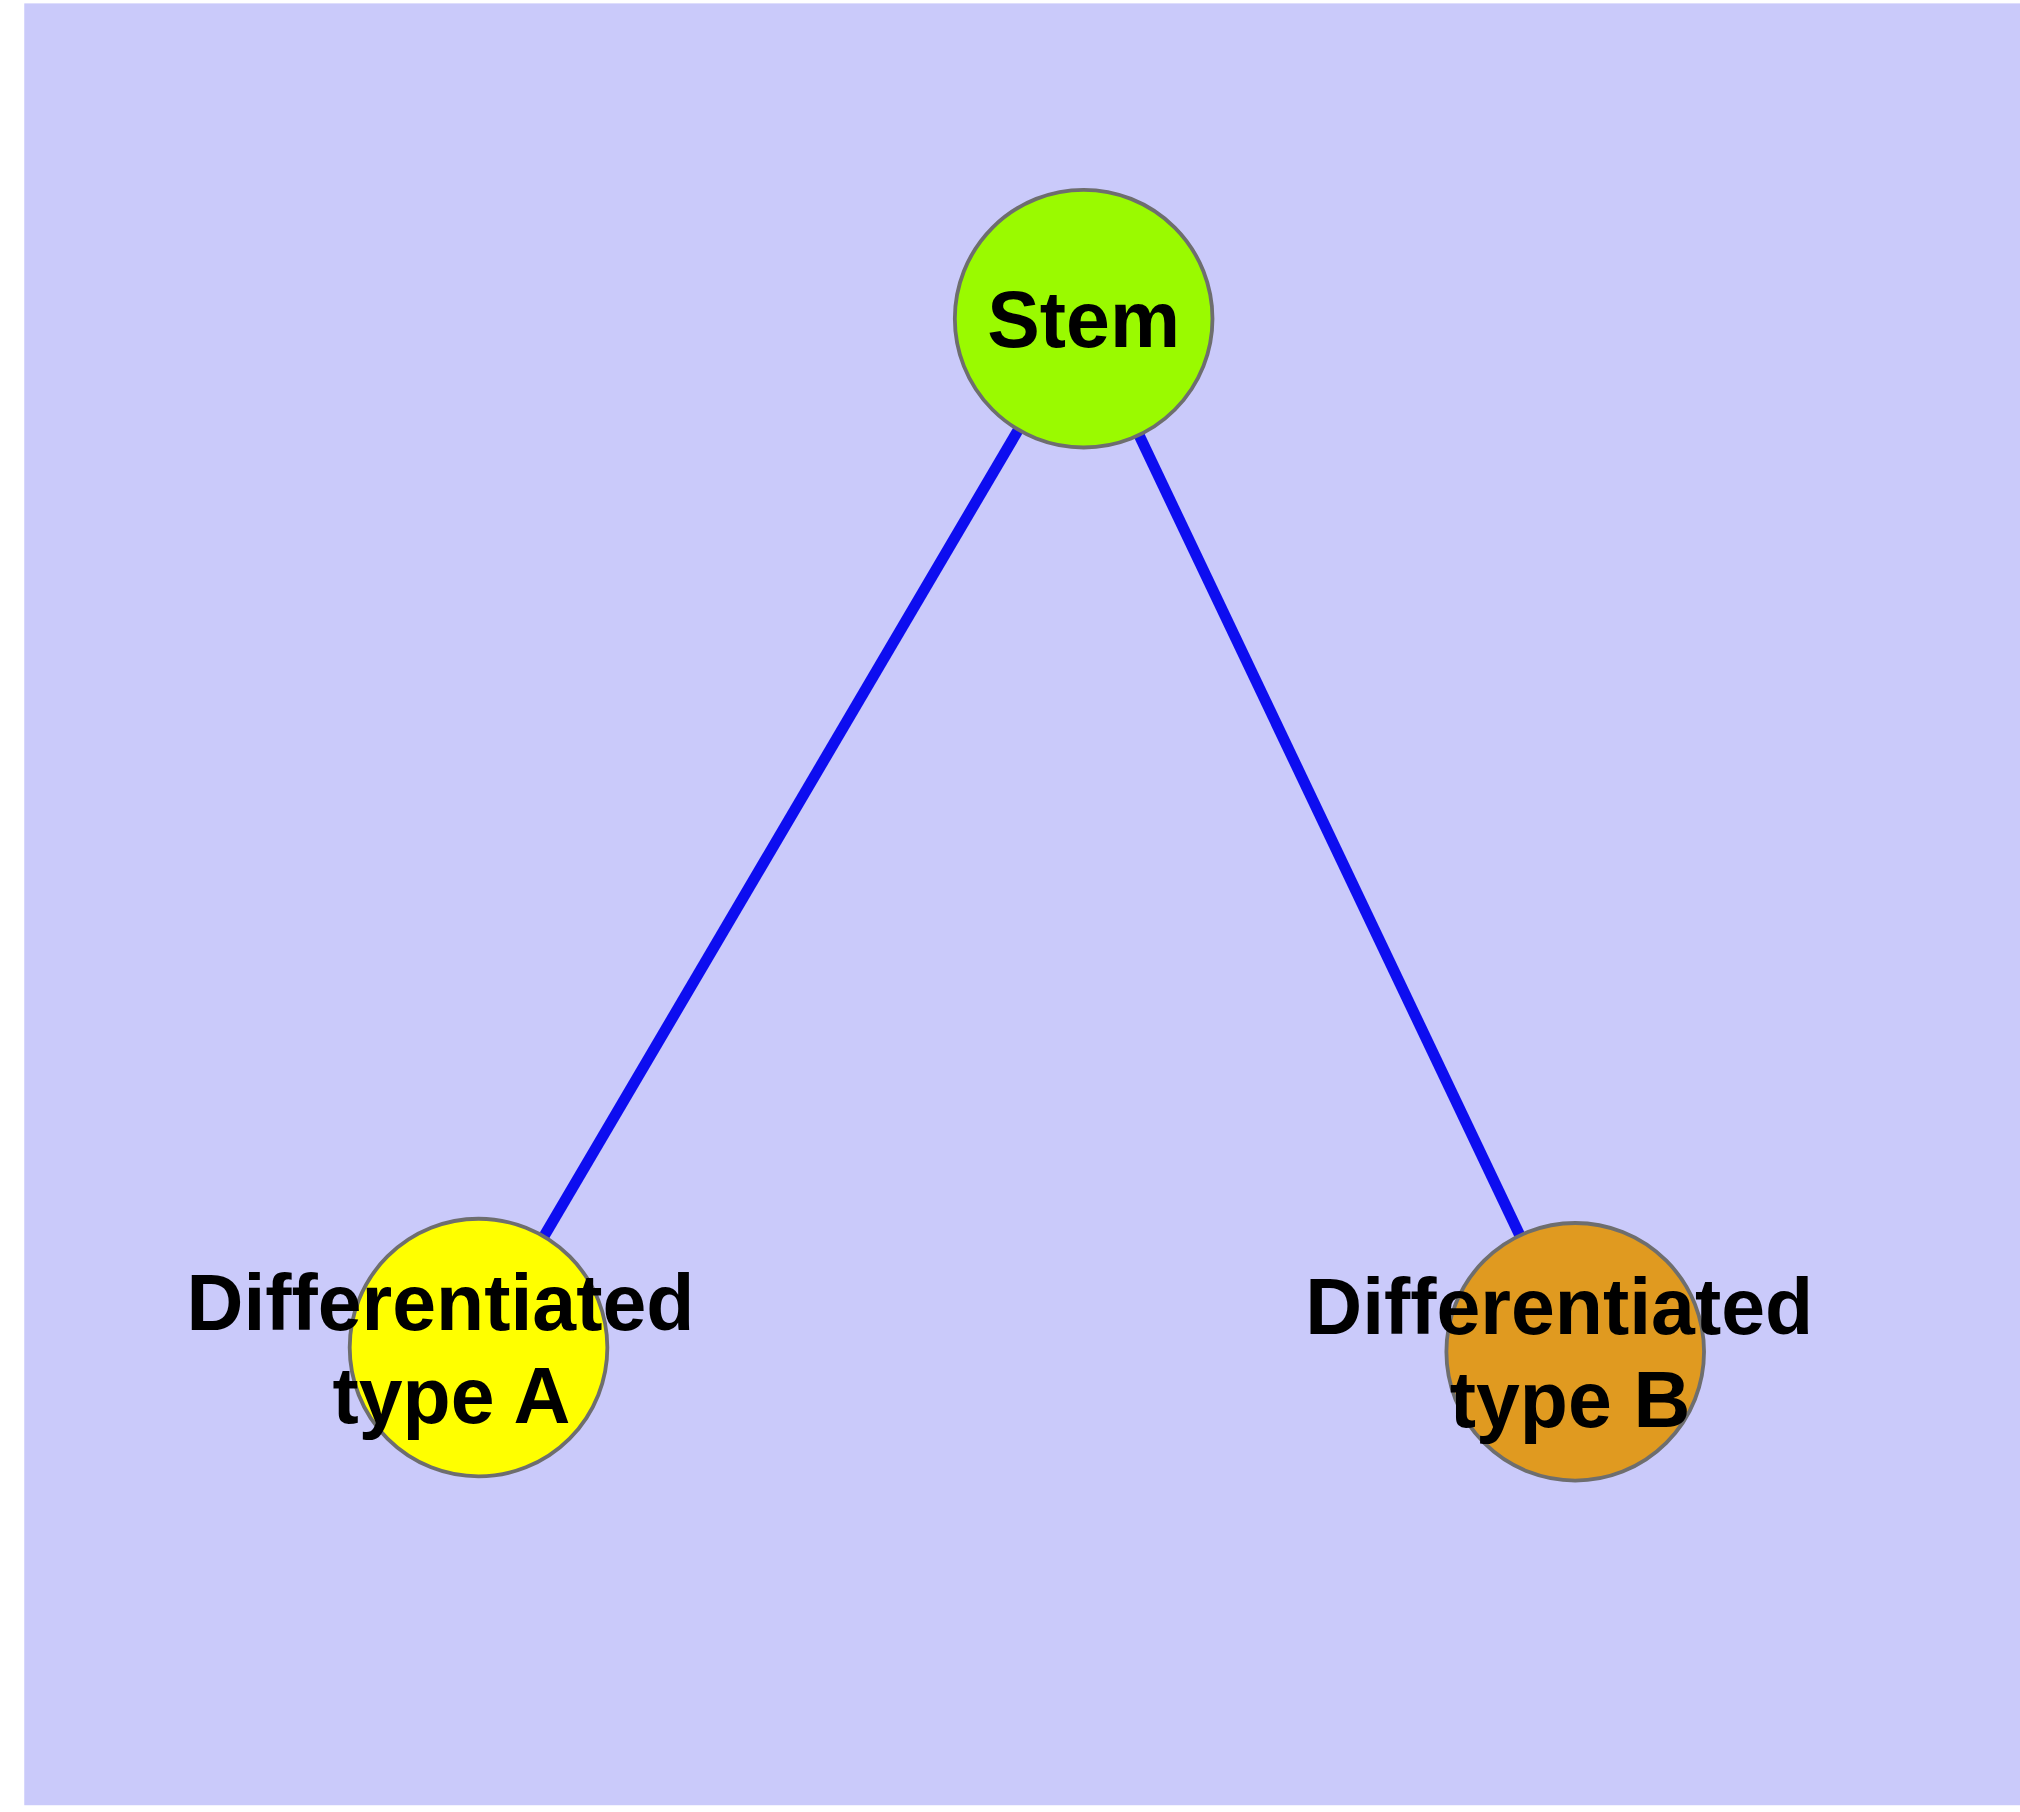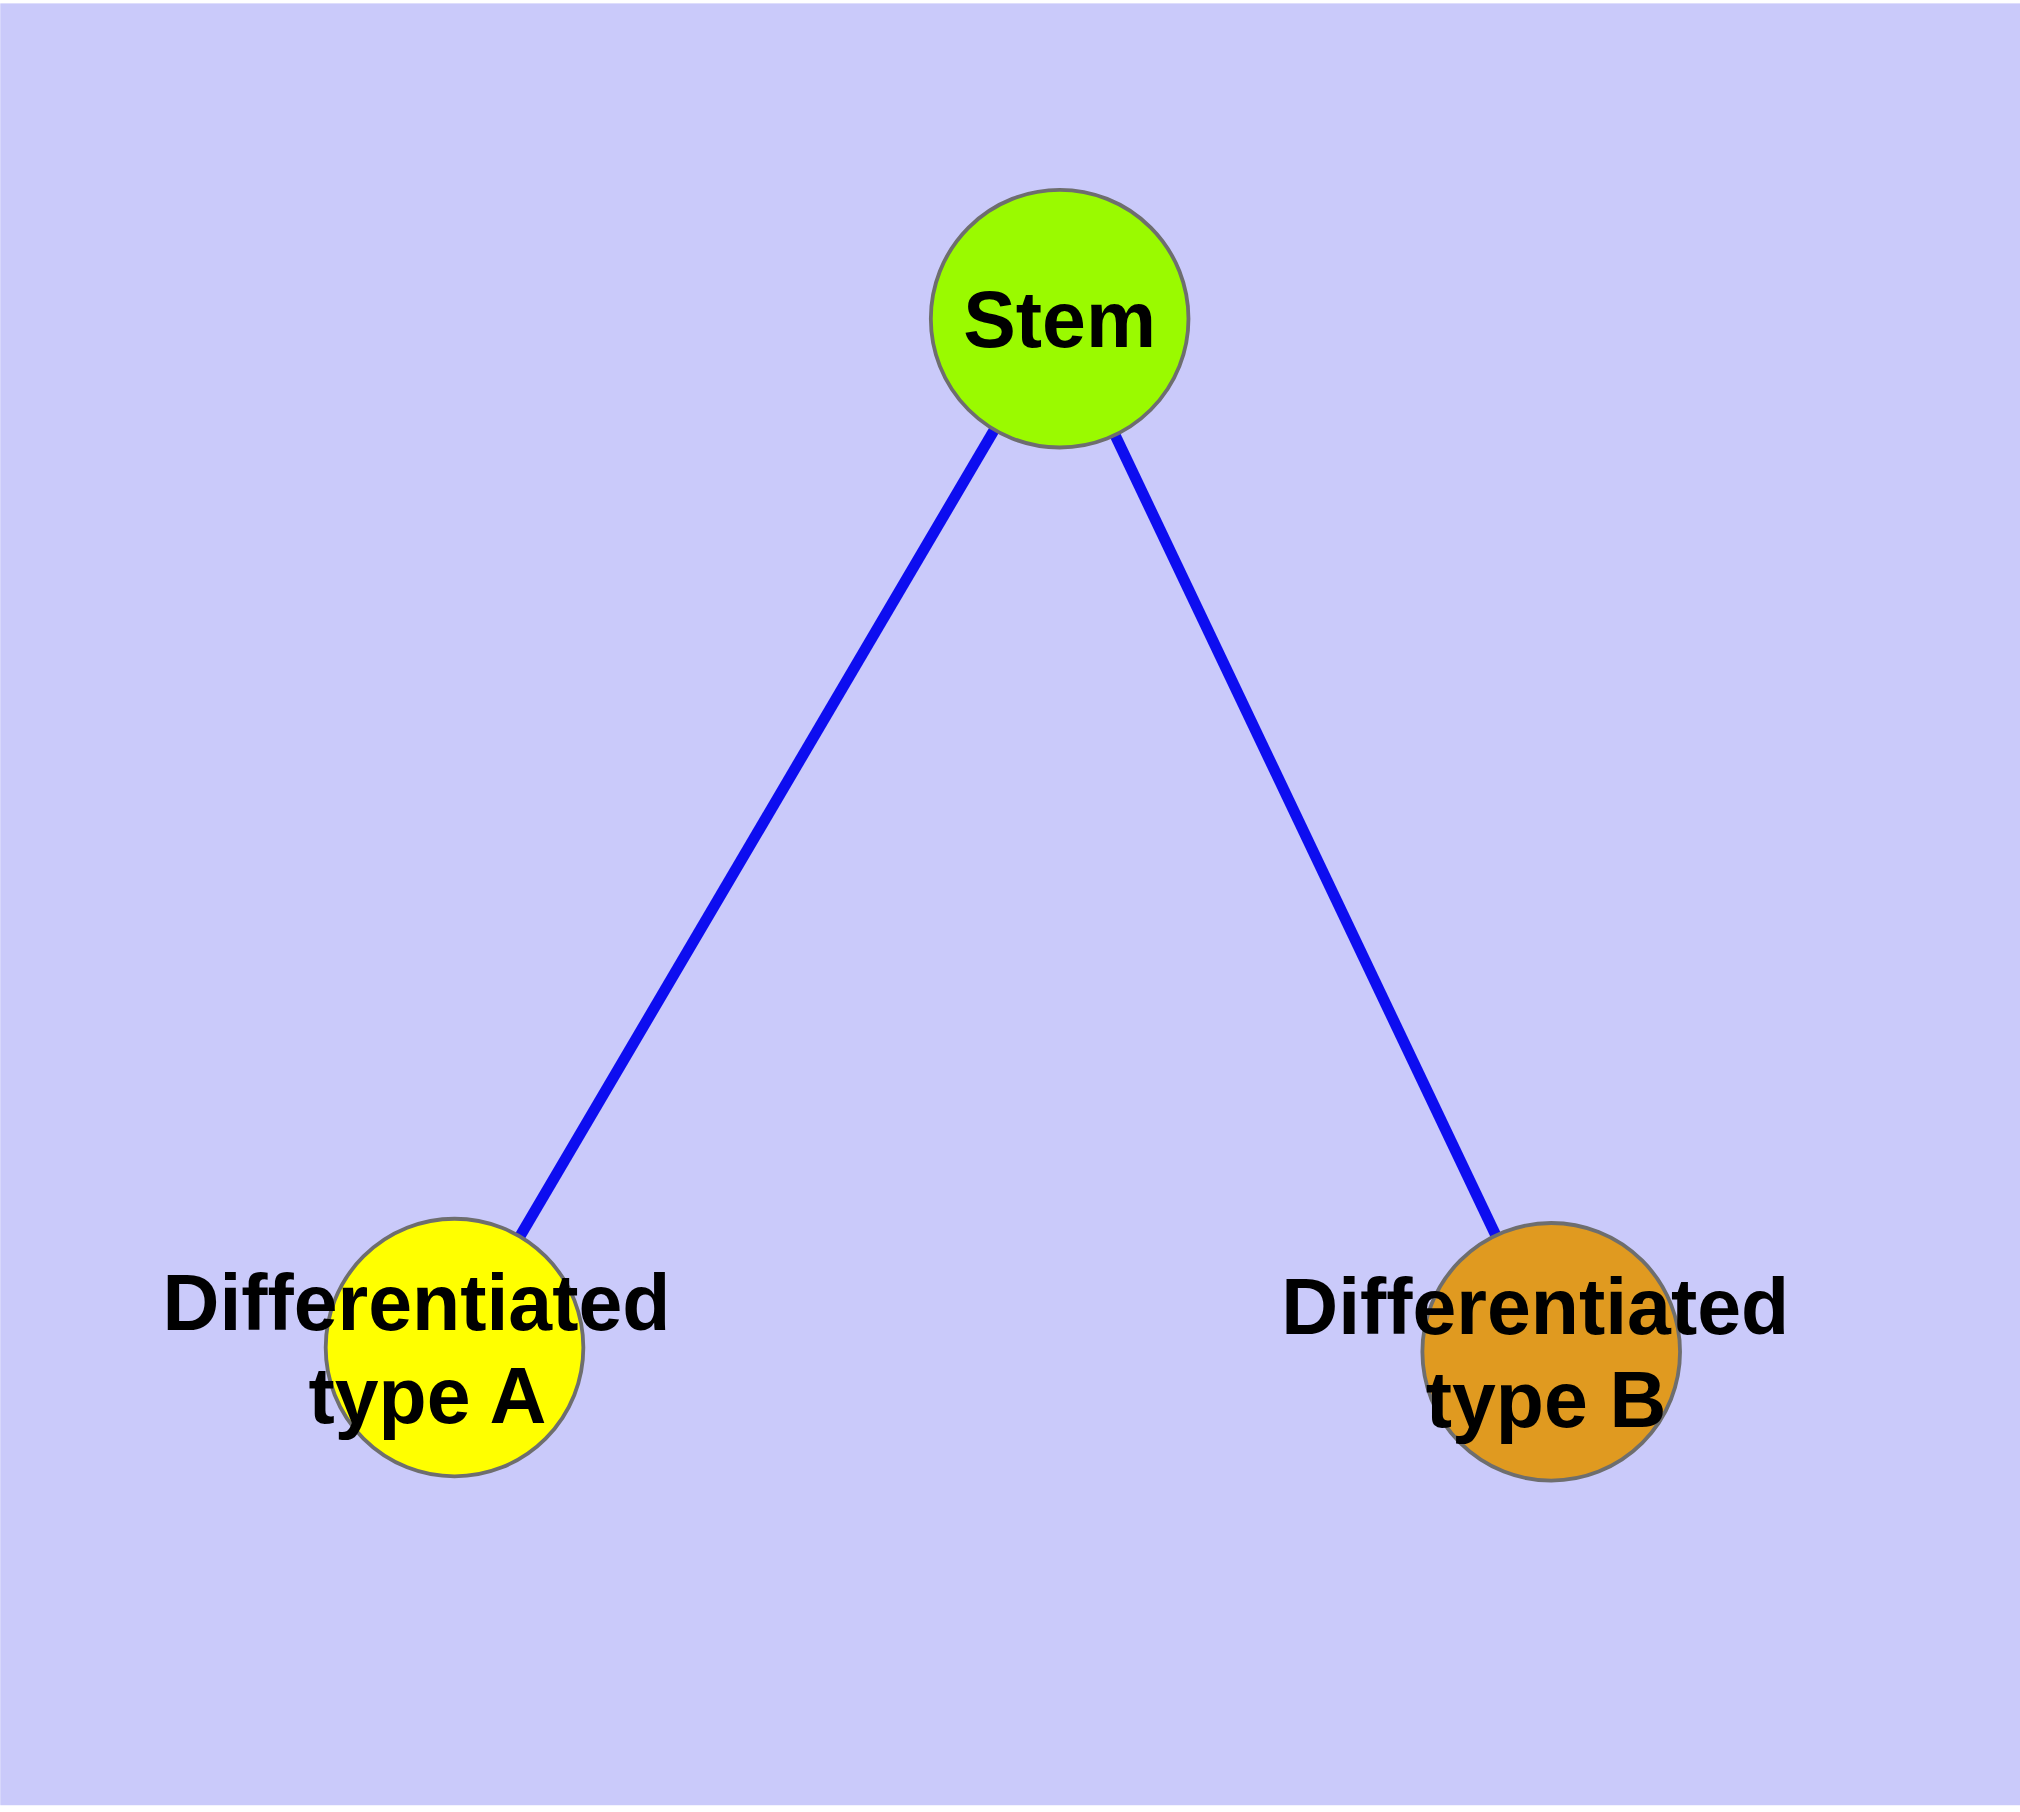--- a/index.html
+++ b/index.html
@@ -6,20 +6,21 @@
     margin: 0;
     padding: 0;
     background: #ffffff;
     width: 2021px;
     height: 1812px;
     overflow: hidden;
   }
   .stage {
     width: 1950px;
     height: 1812px;
+    padding-left: 24px;
   }
   svg { display: block; }
   .edge {
     stroke-width: 13;
     fill: none;
   }
   .node-circle {
     stroke-width: 4.5;
   }
   .node-label {

